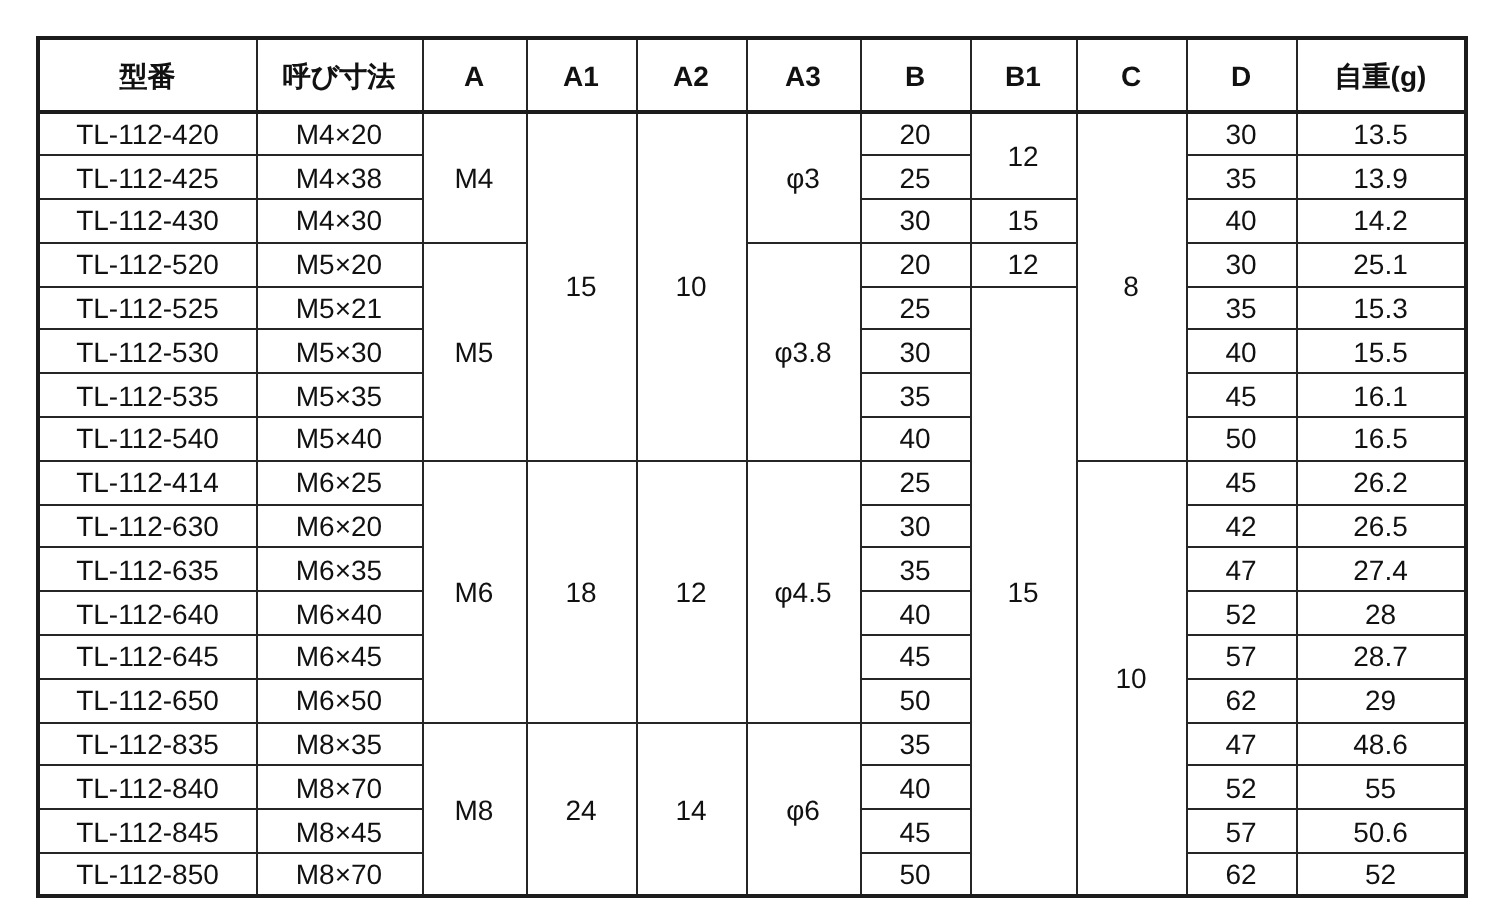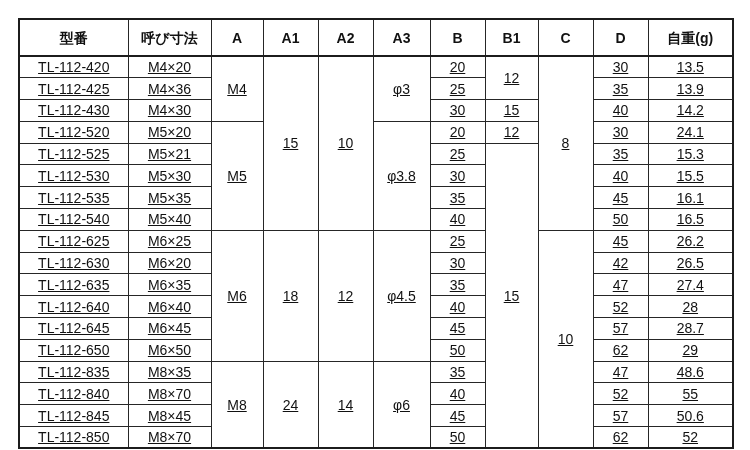--- a/index.html
+++ b/index.html
@@ -36,21 +36,21 @@
     white-space: nowrap;
     overflow: hidden;
     font-weight: normal;
   }
   table.spec thead tr { height: 37px; }
   table.spec thead th {
     font-weight: bold;
     font-size: 14px;
     border-bottom: 2px solid #1c1c1c;
   }
-  table.spec tbody tr { height: 21.8px; text-decoration: underline; }
+  table.spec tbody tr { height: 21.8px; }
   col.c0 { width: 109px; }
   col.c1 { width: 83px; }
   col.c2 { width: 52px; }
   col.c3 { width: 55px; }
   col.c4 { width: 55px; }
   col.c5 { width: 57px; }
   col.c6 { width: 55px; }
   col.c7 { width: 53px; }
   col.c8 { width: 55px; }
   col.c9 { width: 55px; }
@@ -98,42 +98,42 @@
           <td rowspan="8">10</td>
           <td rowspan="3">φ3</td>
           <td>20</td>
           <td rowspan="2">12</td>
           <td rowspan="8">8</td>
           <td>30</td>
           <td>13.5</td>
         </tr>
         <tr>
           <td>TL-112-425</td>
-          <td>M4×36</td>
+          <td>M4×38</td>
           <td>25</td>
           <td>35</td>
           <td>13.9</td>
         </tr>
         <tr>
           <td>TL-112-430</td>
           <td>M4×30</td>
           <td>30</td>
           <td>15</td>
           <td>40</td>
           <td>14.2</td>
         </tr>
         <tr>
           <td>TL-112-520</td>
           <td>M5×20</td>
           <td rowspan="5">M5</td>
           <td rowspan="5">φ3.8</td>
           <td>20</td>
           <td>12</td>
           <td>30</td>
-          <td>24.1</td>
+          <td>25.1</td>
         </tr>
         <tr>
           <td>TL-112-525</td>
           <td>M5×21</td>
           <td>25</td>
           <td rowspan="14">15</td>
           <td>35</td>
           <td>15.3</td>
         </tr>
         <tr>
@@ -151,21 +151,21 @@
           <td>16.1</td>
         </tr>
         <tr>
           <td>TL-112-540</td>
           <td>M5×40</td>
           <td>40</td>
           <td>50</td>
           <td>16.5</td>
         </tr>
         <tr>
-          <td>TL-112-625</td>
+          <td>TL-112-414</td>
           <td>M6×25</td>
           <td rowspan="6">M6</td>
           <td rowspan="6">18</td>
           <td rowspan="6">12</td>
           <td rowspan="6">φ4.5</td>
           <td>25</td>
           <td rowspan="10">10</td>
           <td>45</td>
           <td>26.2</td>
         </tr>

